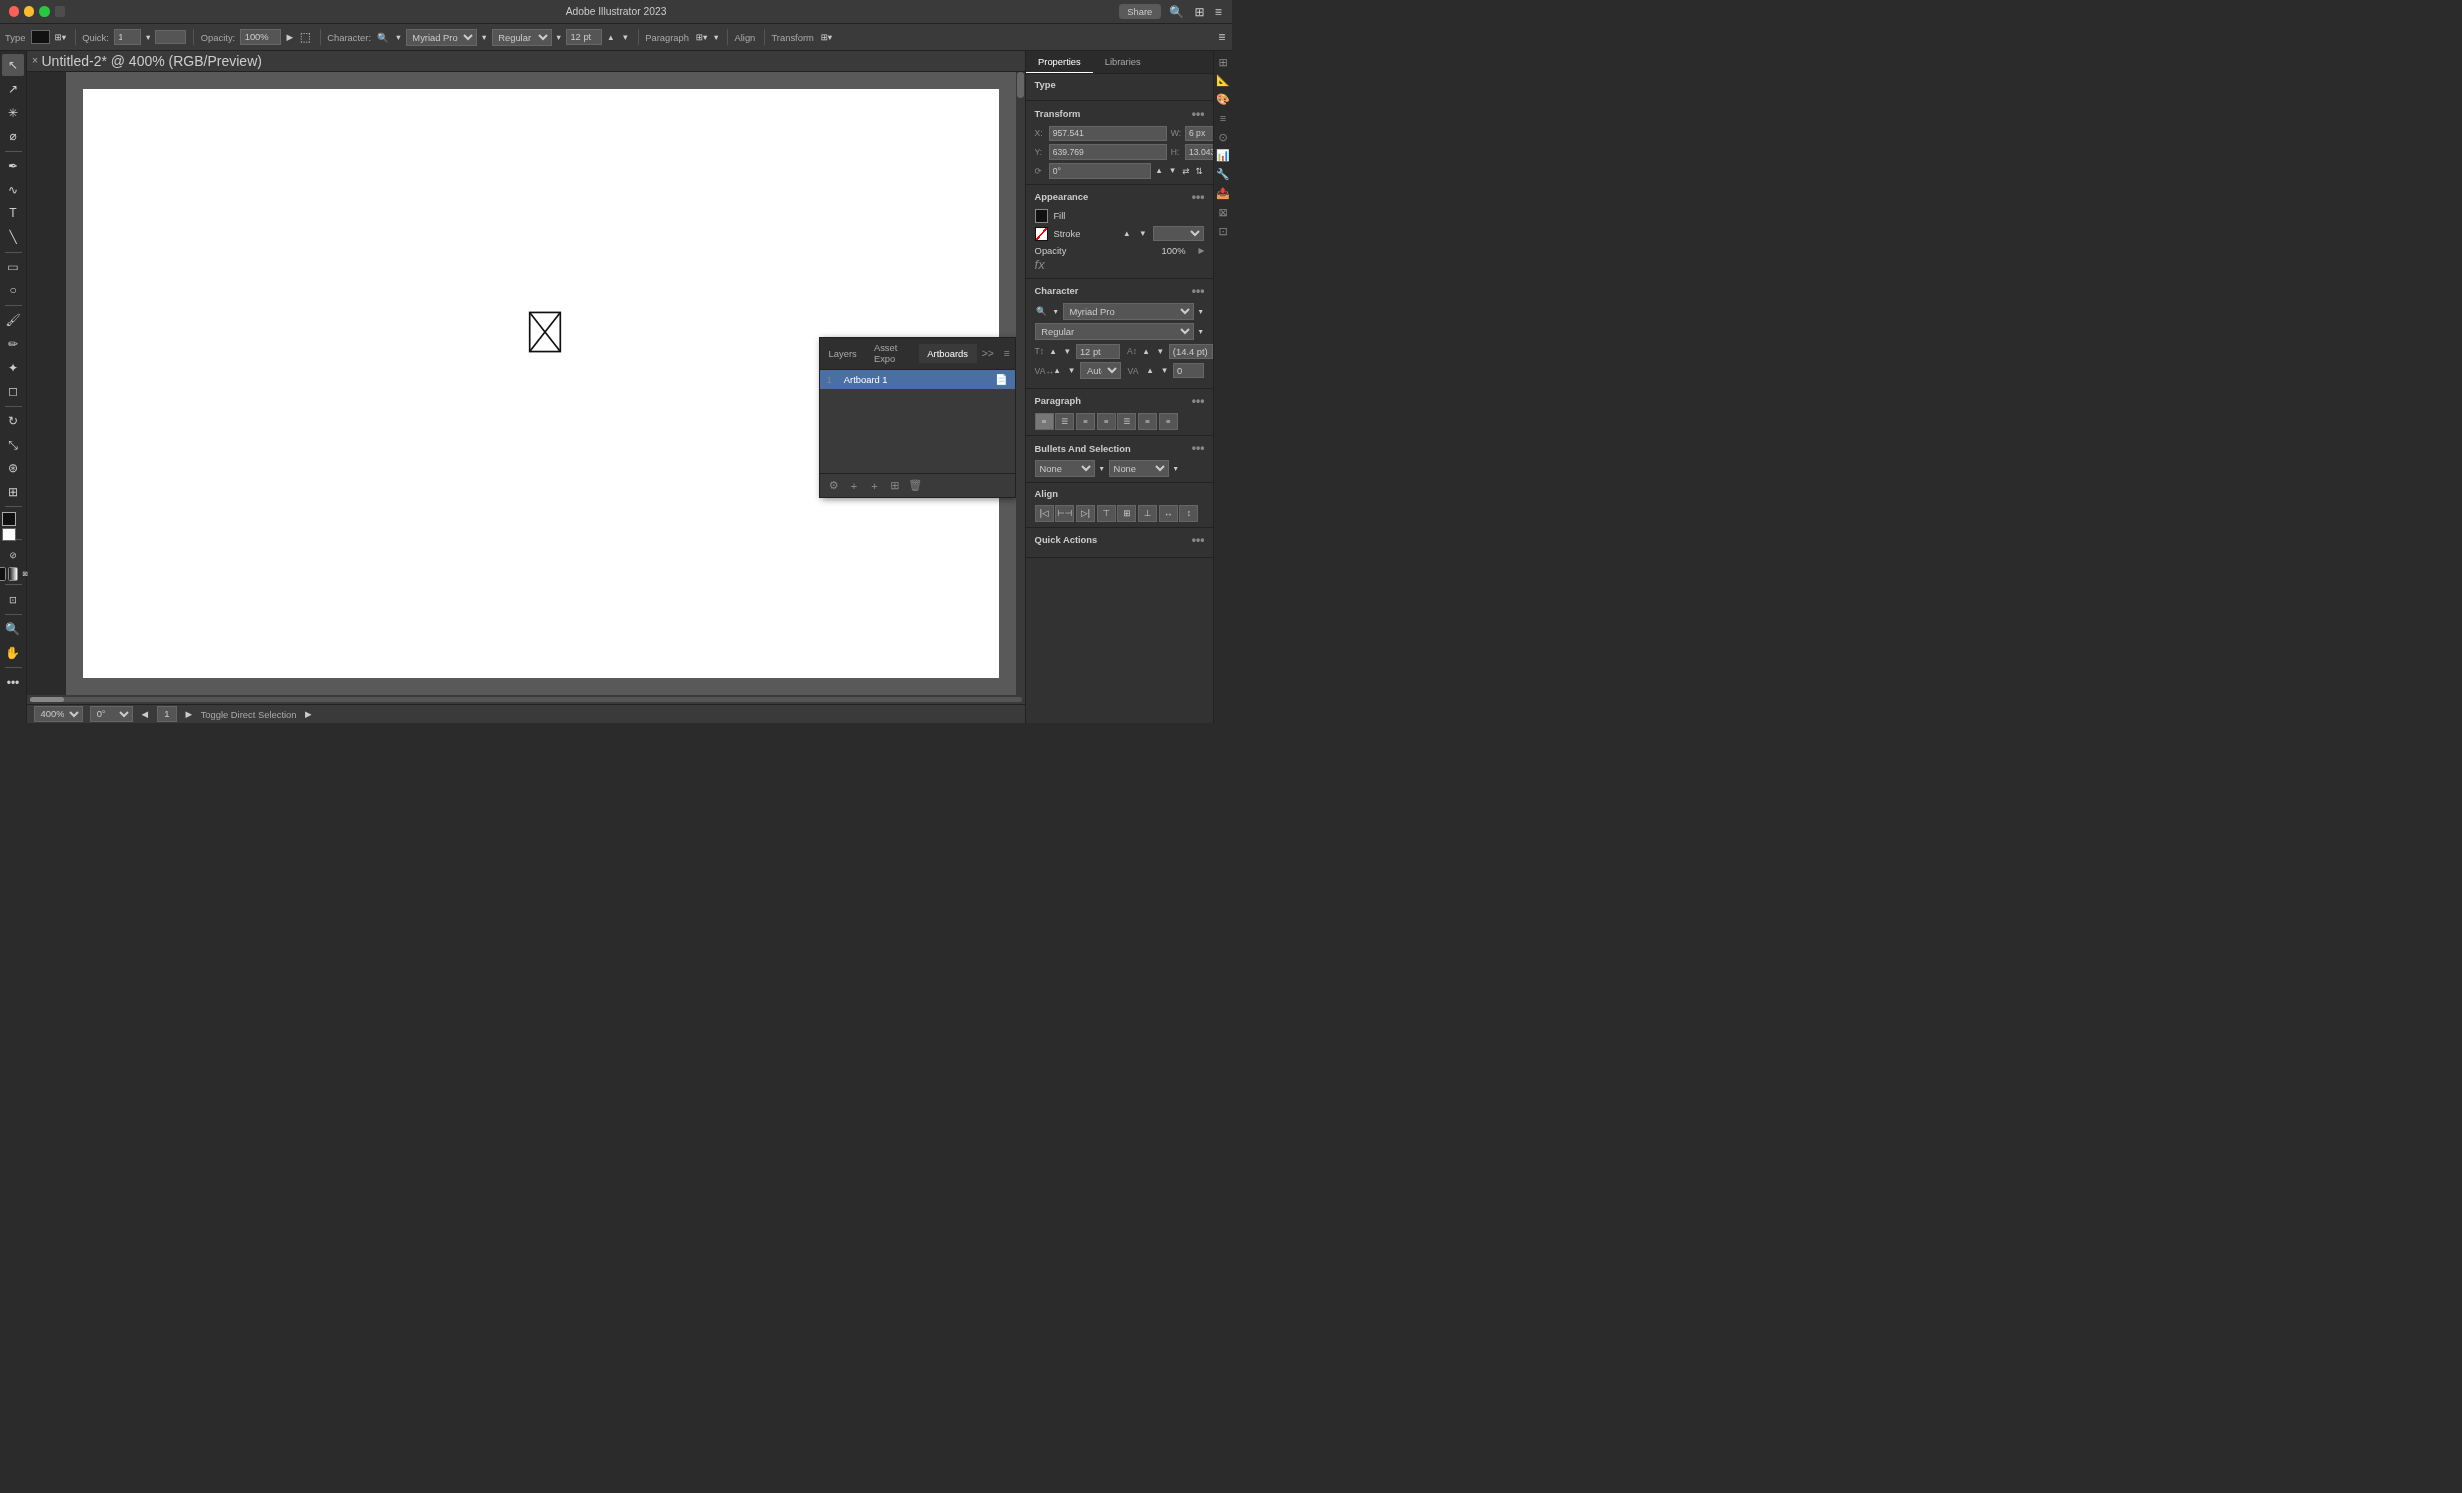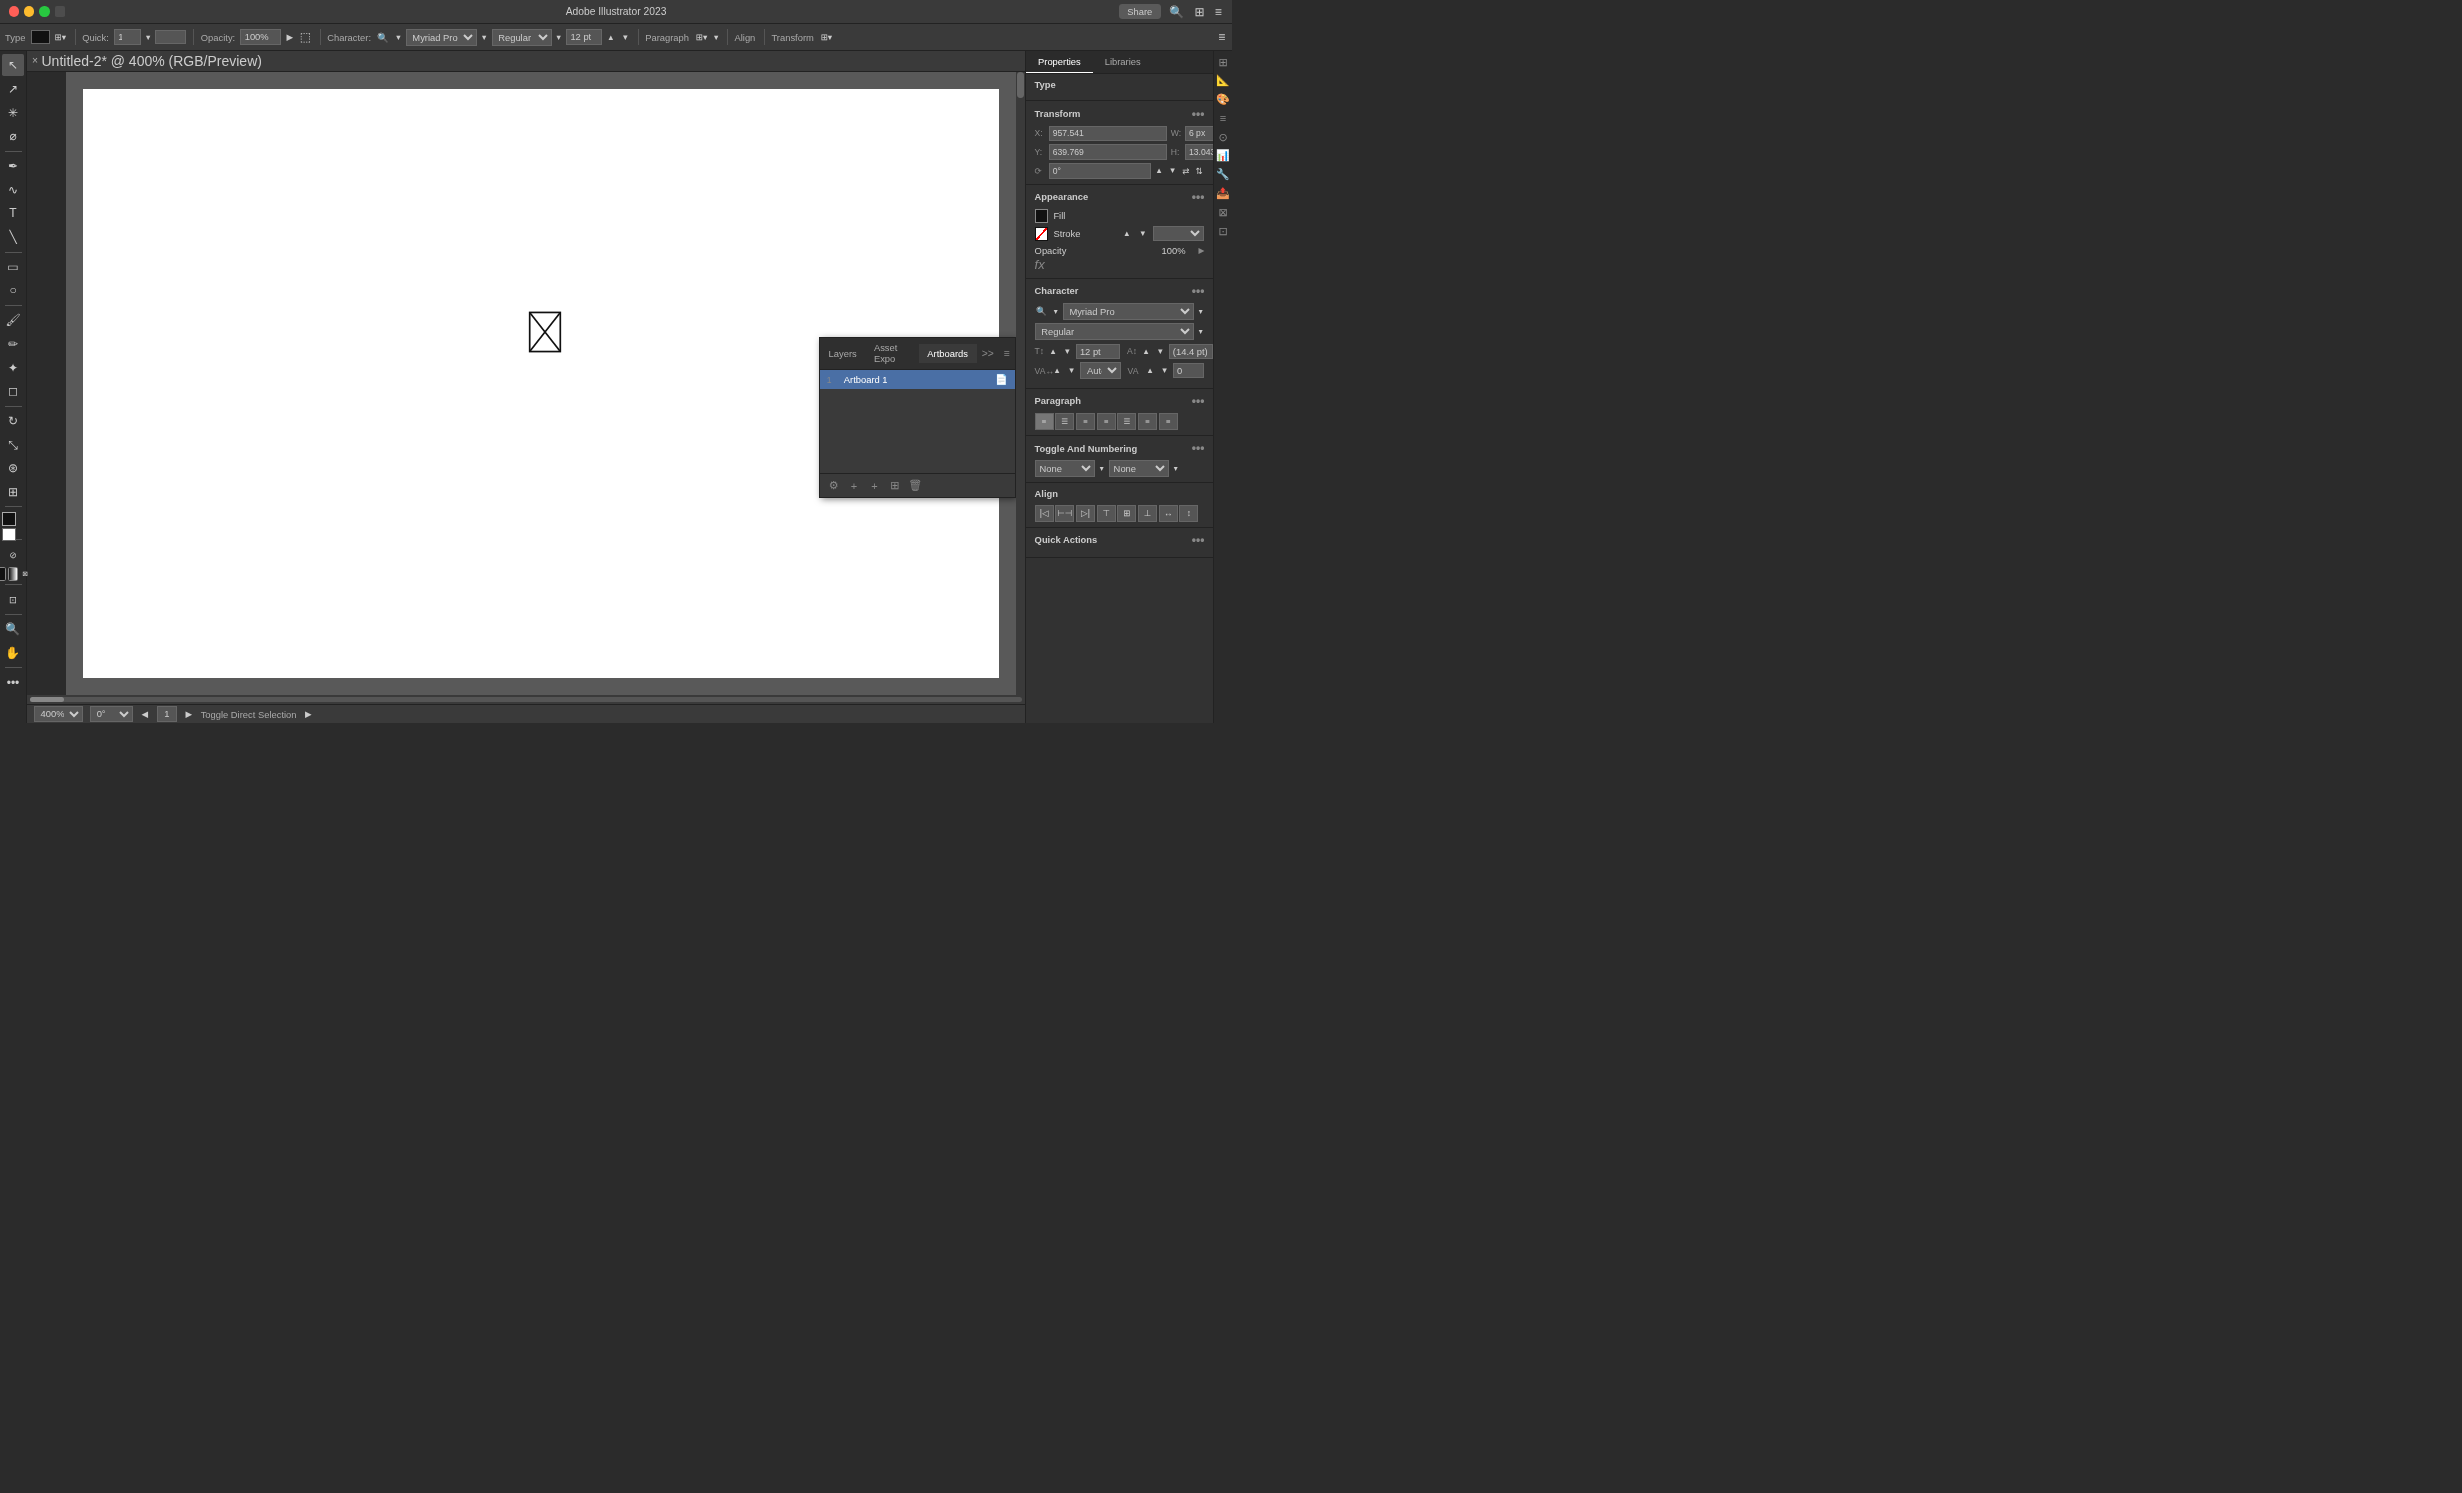--- a/index.html
+++ b/index.html
@@ -913,21 +913,21 @@
         <button class="para-btn">≡</button>
         <button class="para-btn">≡</button>
         <button class="para-btn">☰</button>
         <button class="para-btn">≡</button>
         <button class="para-btn">≡</button>
       </div>
     </div>
 
     <div class="panel-section">
       <div class="panel-section-title">
-        <span>Toggle And Numbering</span>
+        <span>Bullets And Selection</span>
         <span class="more-btn">•••</span>
       </div>
       <div class="bullets-row">
         <select class="bullets-select">
           <option>None</option>
         </select>
         <button class="icon-btn" style="font-size:7.7px;">▾</button>
         <select class="bullets-select">
           <option>None</option>
         </select>

